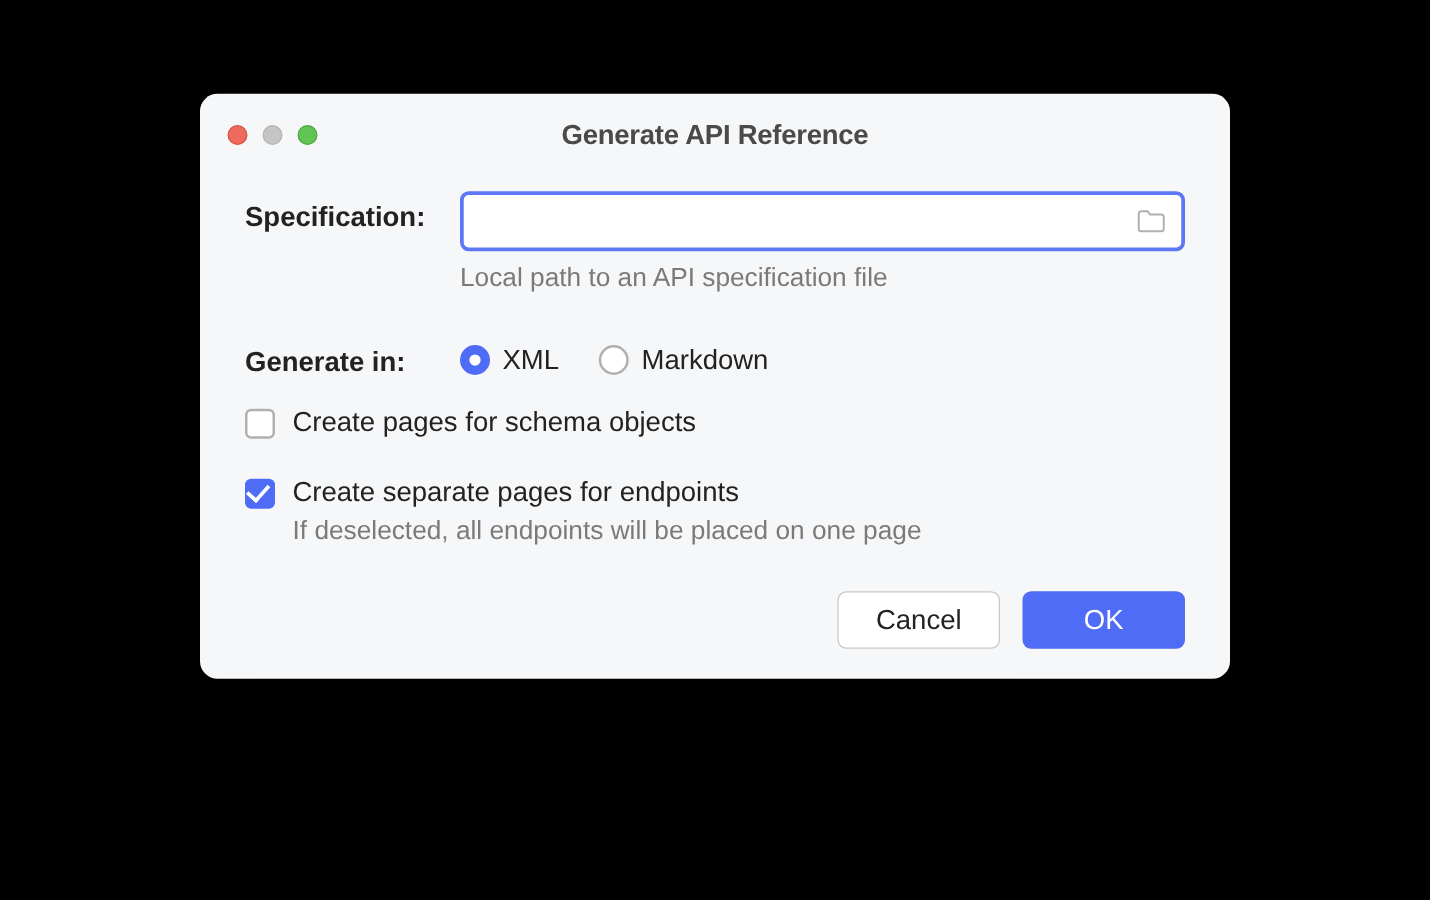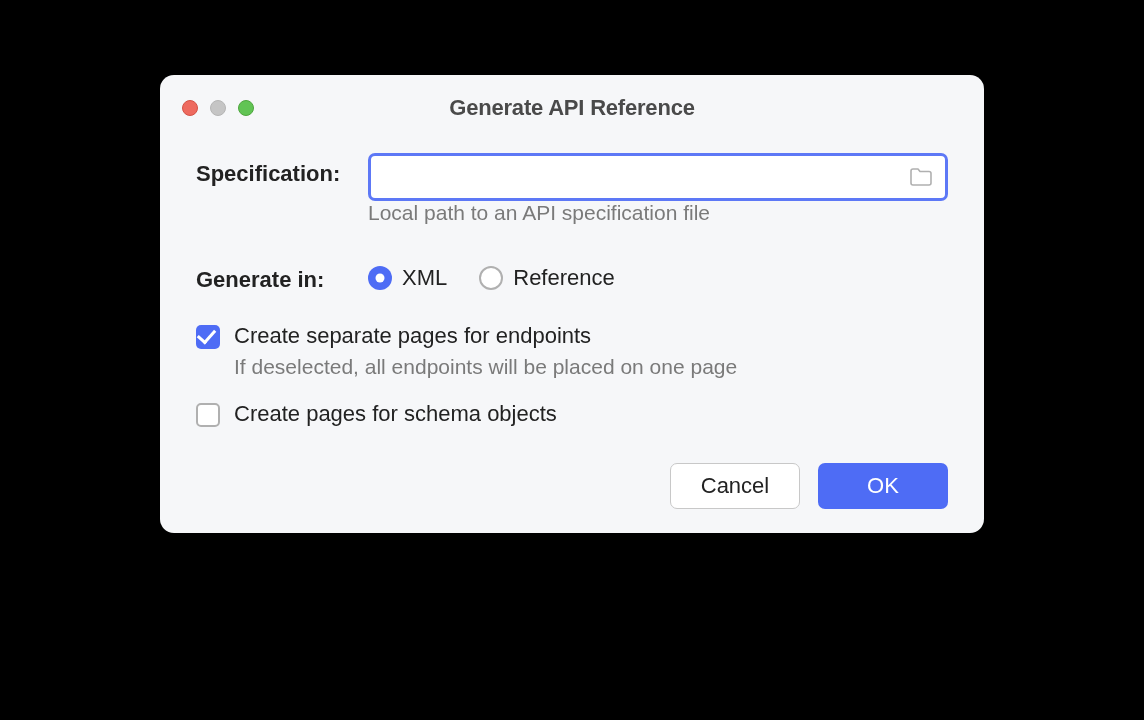--- a/index.html
+++ b/index.html
@@ -91,20 +91,21 @@
       background: transparent;
     }
     .folder-icon {
       width: 24px;
       height: 20px;
       flex-shrink: 0;
     }
     .hint {
       color: #7a7a7a;
       font-size: 21px;
+      margin-top: 10px;
     }
     .radio-row {
       display: flex;
       align-items: center;
       gap: 32px;
       padding-top: 6px;
     }
     .radio-group {
       display: flex;
       align-items: center;
@@ -244,40 +245,40 @@
     <div class="row">
       <div class="label-col">Generate in:</div>
       <div class="field-col">
         <div class="radio-row">
           <div class="radio-group">
             <div class="radio checked"></div>
             <span class="radio-label">XML</span>
           </div>
           <div class="radio-group">
             <div class="radio"></div>
-            <span class="radio-label">Reference</span>
+            <span class="radio-label">Markdown</span>
           </div>
         </div>
+      </div>
+    </div>
+
+    <div class="checkbox-row">
+      <div class="checkbox unchecked"></div>
+      <div>
+        <div class="checkbox-label">Create pages for schema objects</div>
       </div>
     </div>
 
     <div class="checkbox-row" style="margin-top:30px;">
       <div class="checkbox checked"></div>
       <div>
         <div class="checkbox-label">Create separate pages for endpoints</div>
         <div class="checkbox-sub">If deselected, all endpoints will be placed on one page</div>
       </div>
     </div>
 
-    <div class="checkbox-row">
-      <div class="checkbox unchecked"></div>
-      <div>
-        <div class="checkbox-label">Create pages for schema objects</div>
-      </div>
-    </div>
-
     <div class="button-row">
       <button class="btn btn-secondary">Cancel</button>
       <button class="btn btn-primary">OK</button>
     </div>
 
   </div>
 </div>
 
 </body></html>

